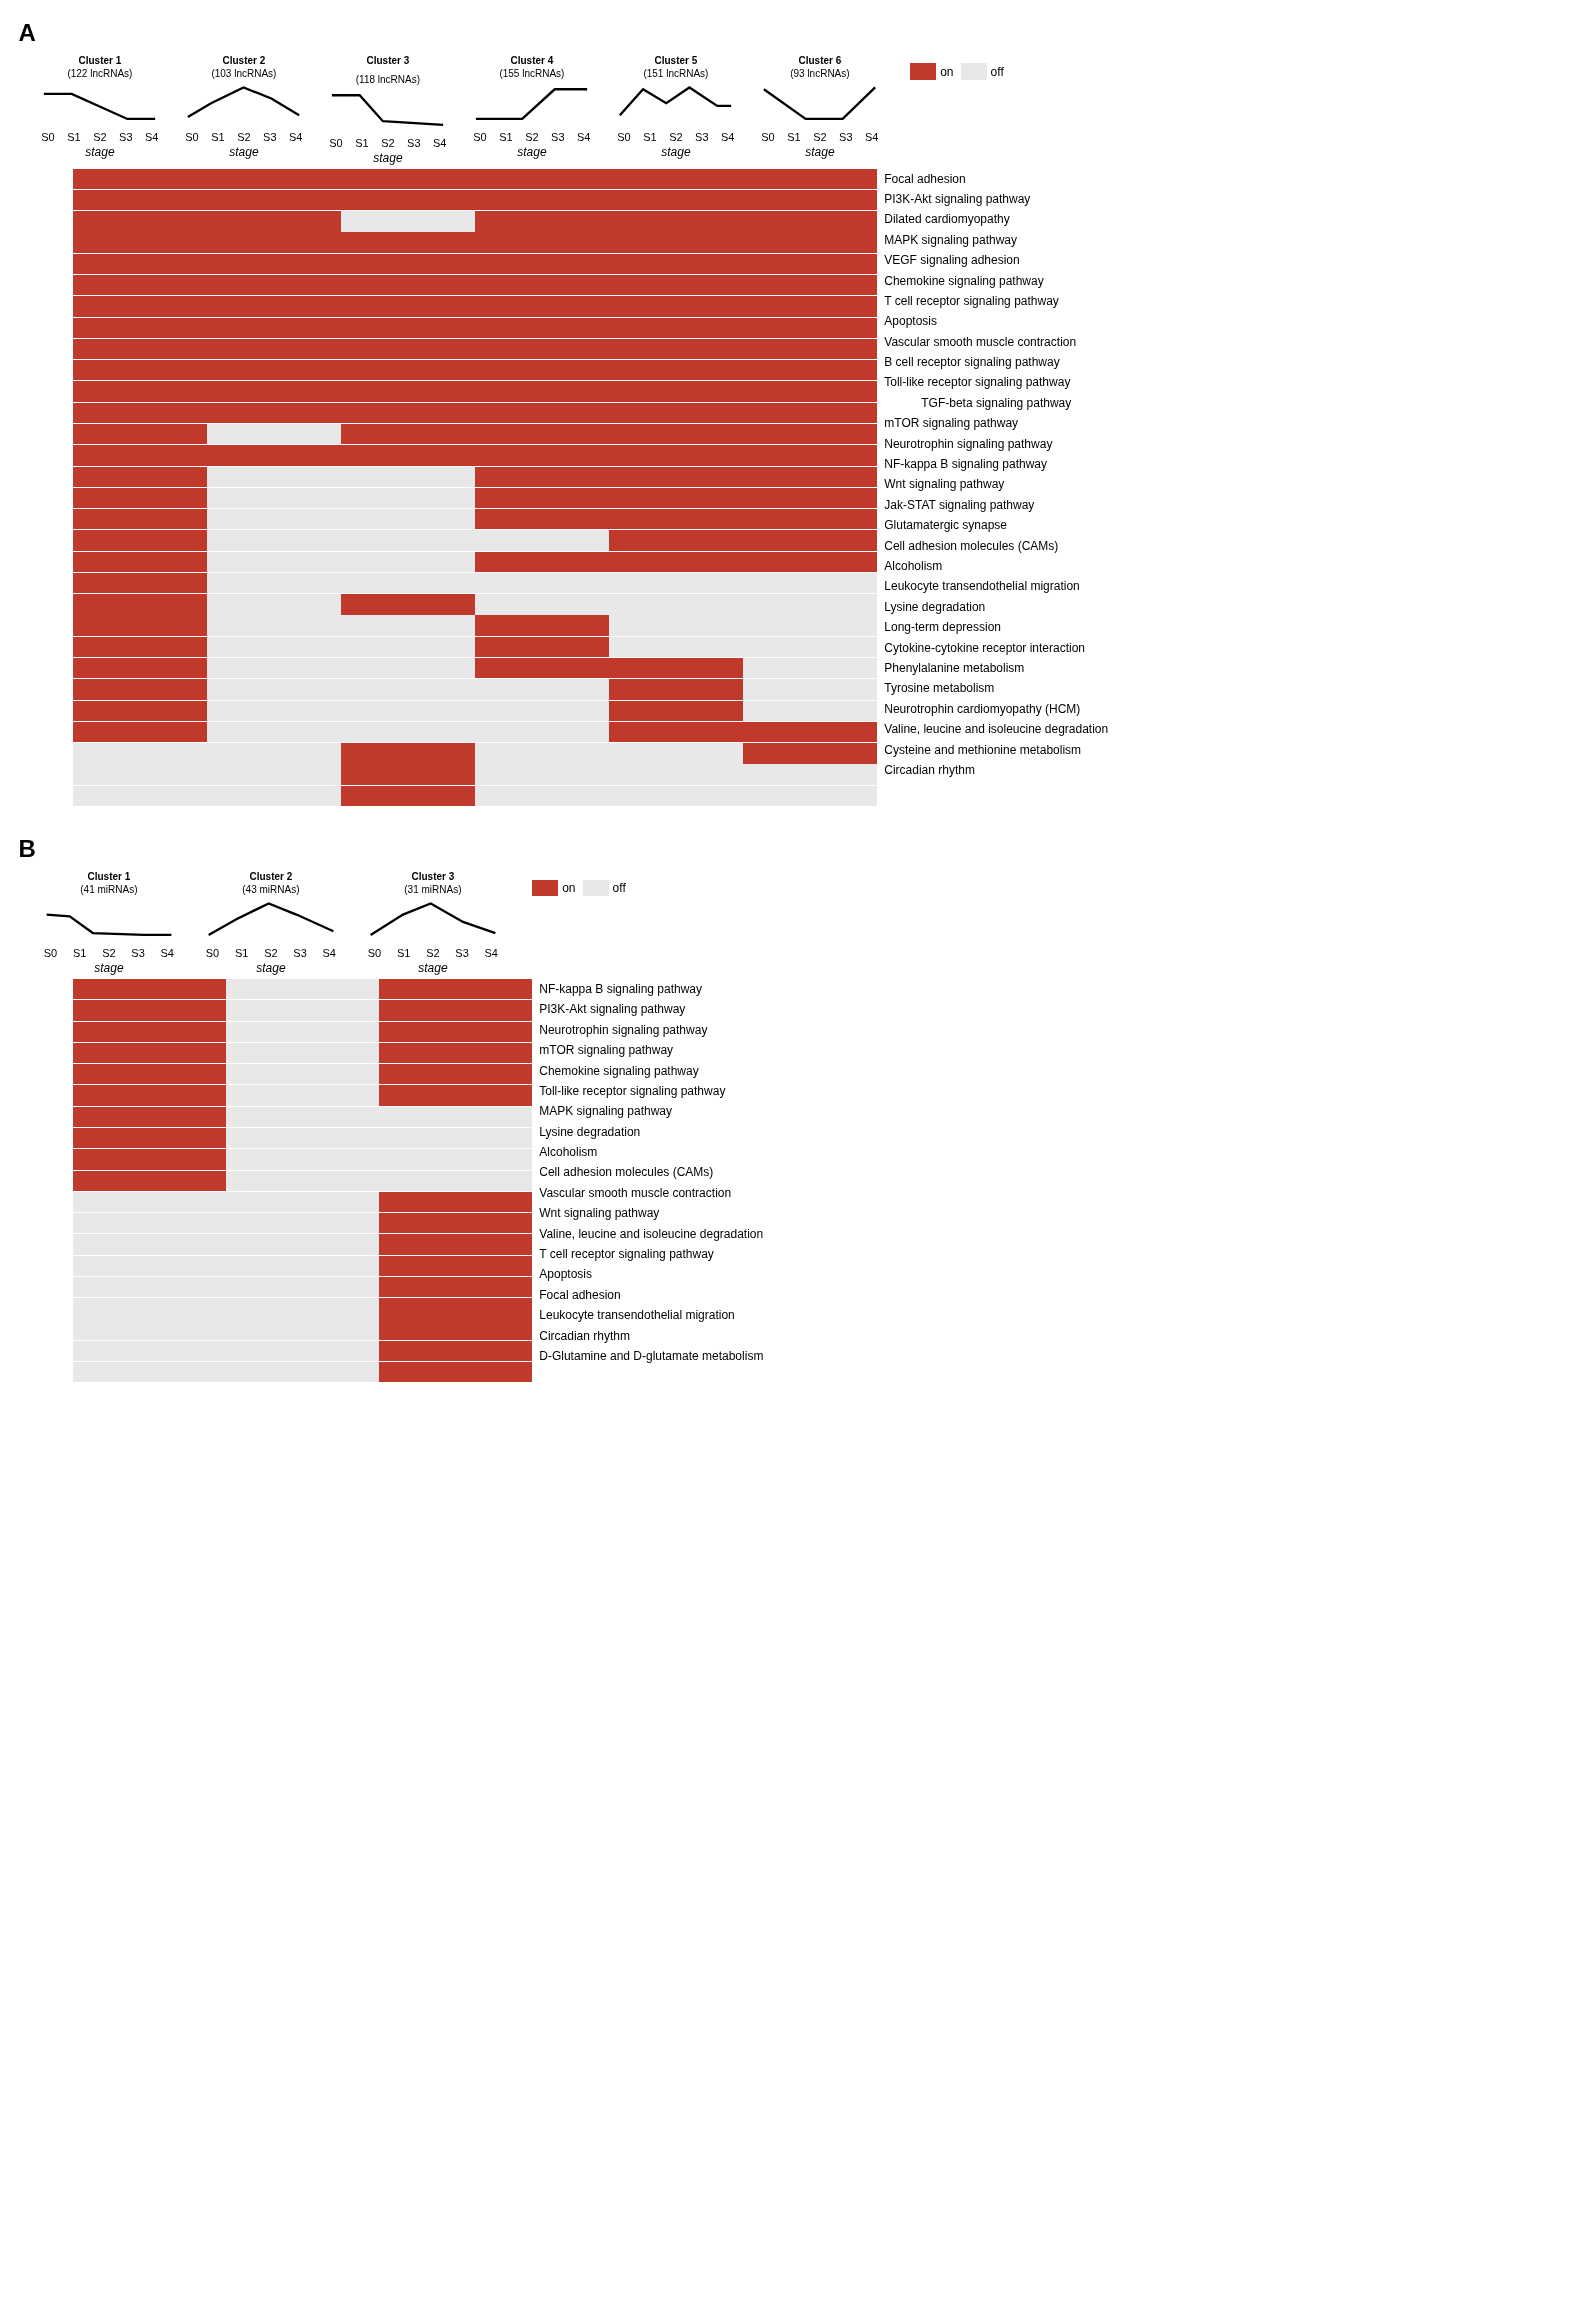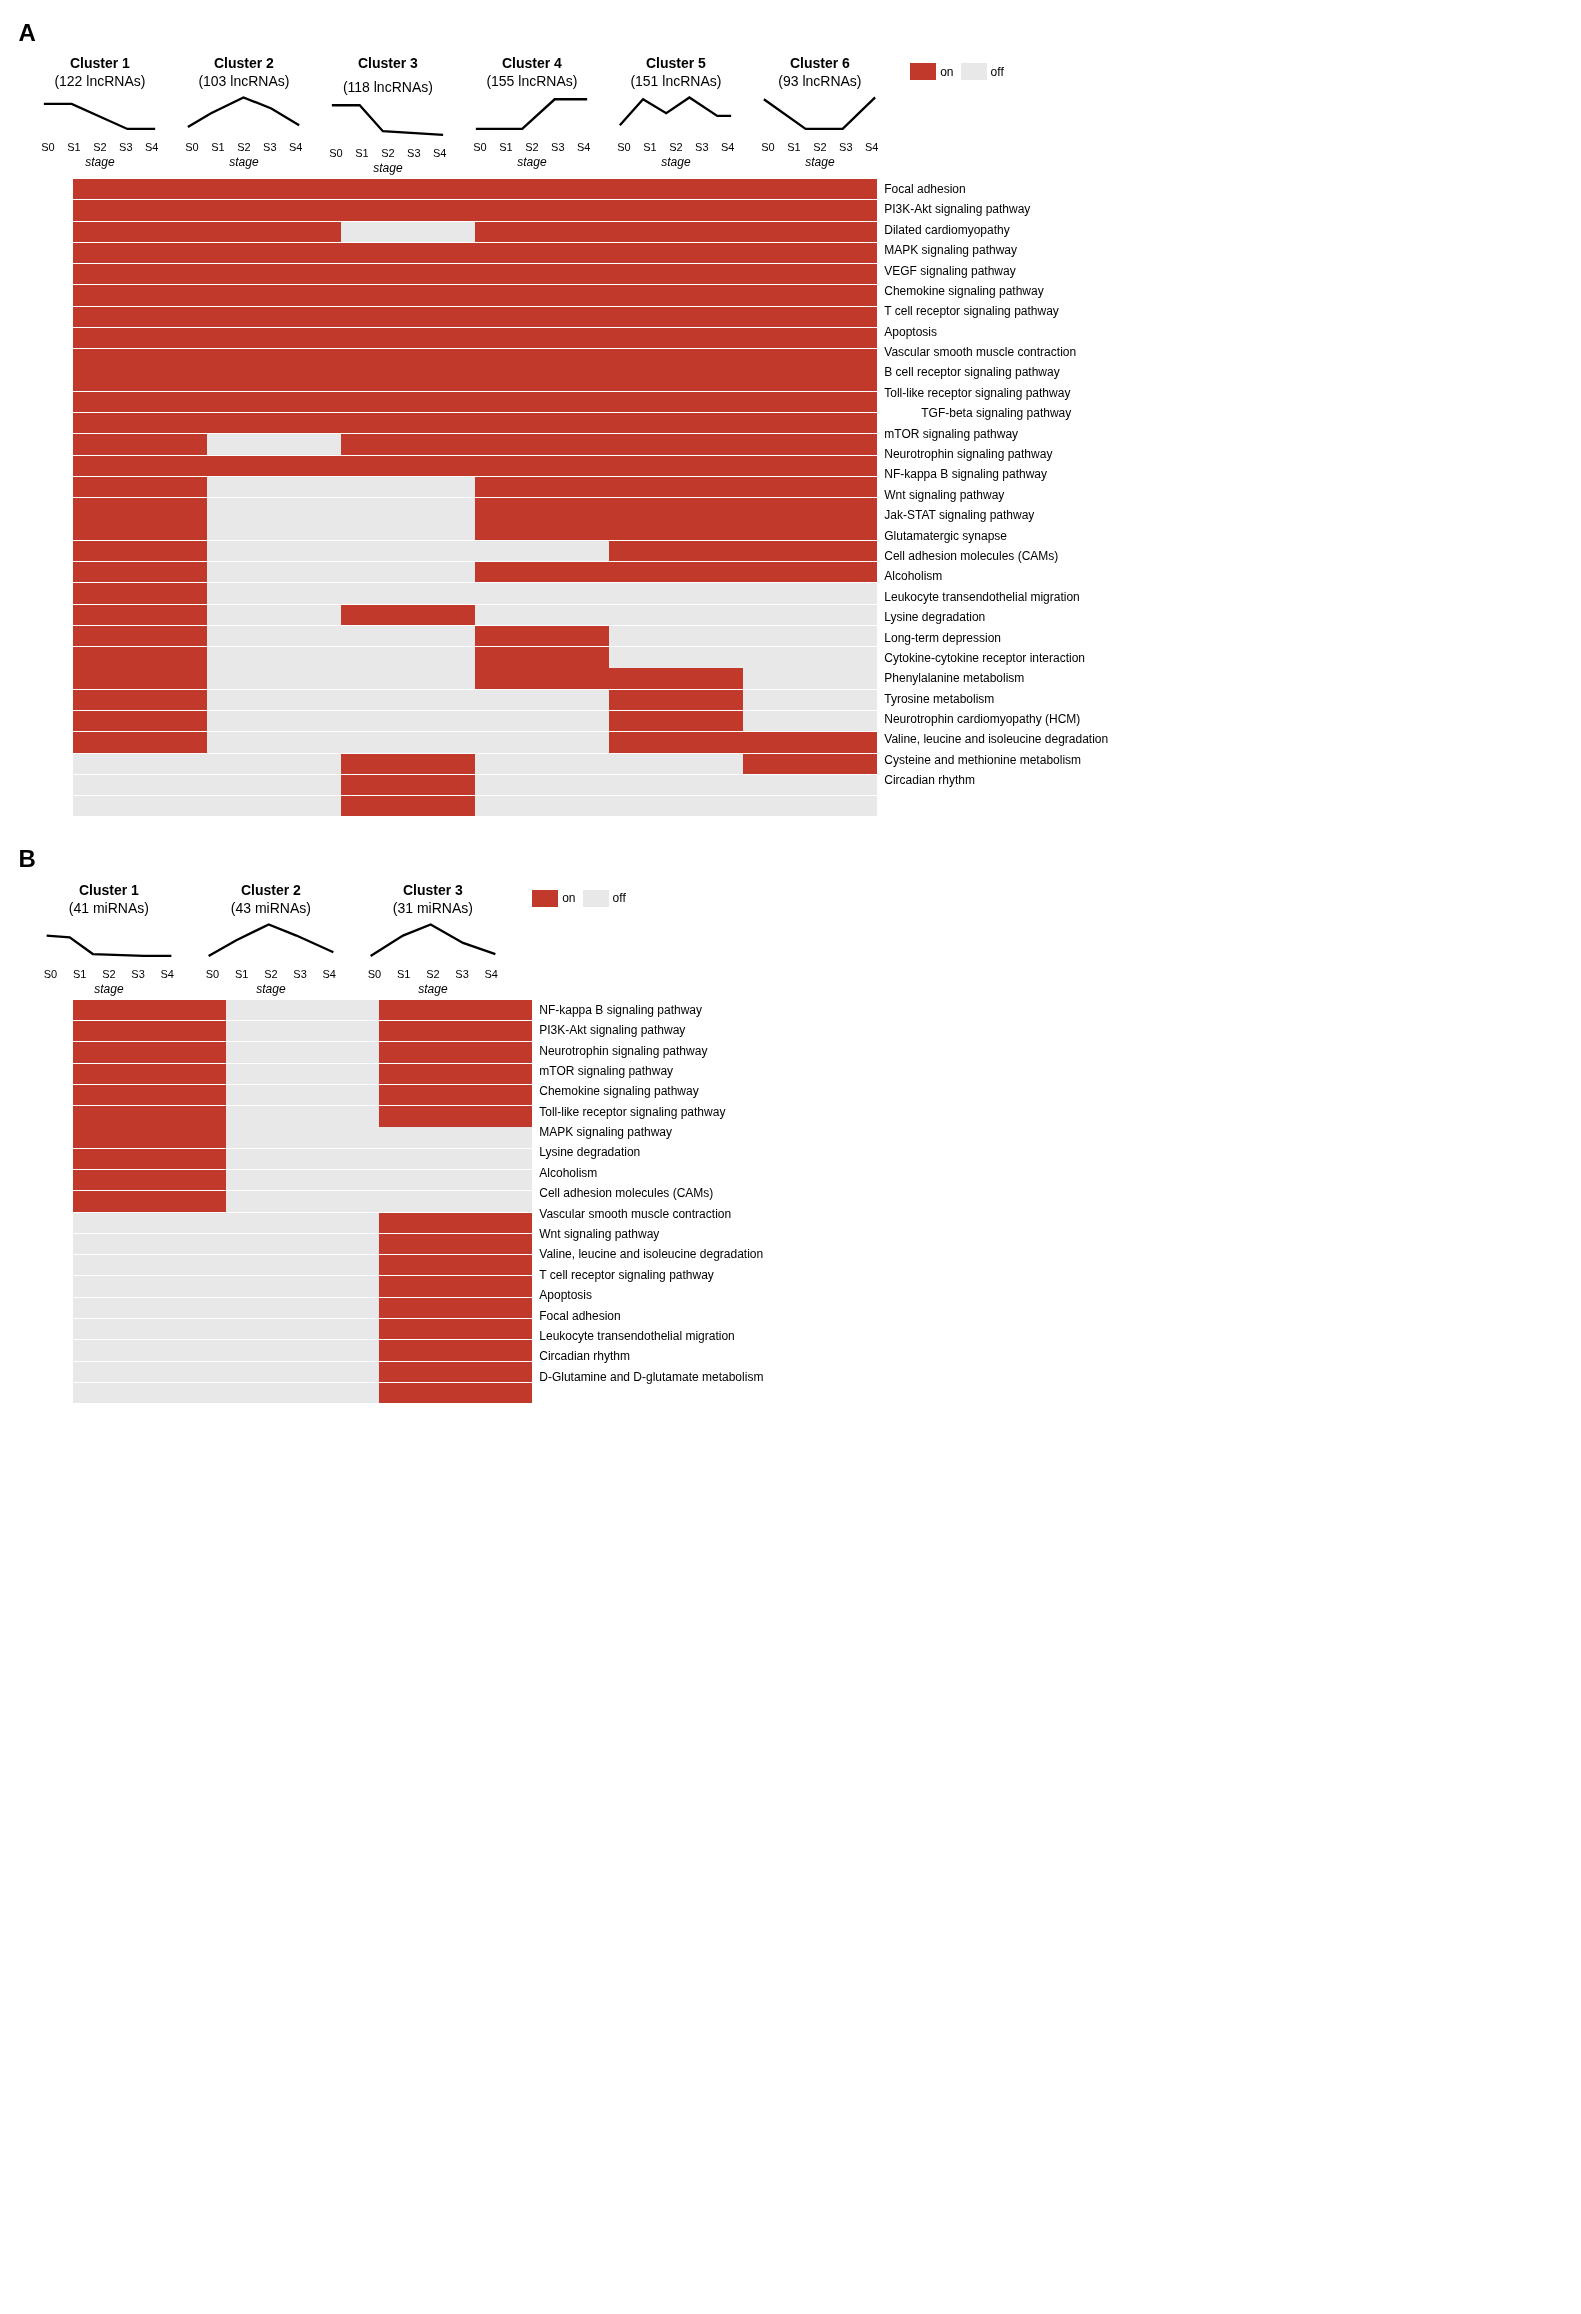--- a/index.html
+++ b/index.html
@@ -16,21 +16,21 @@
       margin-bottom: 7.4px;
     }
 
     .cluster-col {
       display: flex;
       flex-direction: column;
       align-items: center;
     }
 
     .cluster-title {
-      font-size: 14px;
+      font-size: 10px;
       font-weight: bold;
       text-align: center;
       line-height: 1.3;
     }
 
     .stage-labels {
       font-size: 11px;
       display: flex;
       justify-content: space-between;
       width: 100%;
@@ -476,21 +476,21 @@
             <div class="heatmap-cell cell-off" style="width: 134px; height: 20.4px;"></div>
             <div class="heatmap-cell cell-off" style="width: 134px; height: 20.4px;"></div>
             <div class="heatmap-cell cell-off" style="width: 134px; height: 20.4px;"></div>
           </div>
         </div>
       <div class="pathway-labels" id="pathways-a">
       <div class="pathway-label" style="height: 20.4px; line-height: 20.4px;">Focal adhesion</div>
           <div class="pathway-label" style="height: 20.4px; line-height: 20.4px;">PI3K-Akt signaling pathway</div>
           <div class="pathway-label" style="height: 20.4px; line-height: 20.4px;">Dilated cardiomyopathy</div>
           <div class="pathway-label" style="height: 20.4px; line-height: 20.4px;">MAPK signaling pathway</div>
-          <div class="pathway-label" style="height: 20.4px; line-height: 20.4px;">VEGF signaling pathway</div>
+          <div class="pathway-label" style="height: 20.4px; line-height: 20.4px;">VEGF signaling adhesion</div>
           <div class="pathway-label" style="height: 20.4px; line-height: 20.4px;">Chemokine signaling pathway</div>
           <div class="pathway-label" style="height: 20.4px; line-height: 20.4px;">T cell receptor signaling pathway</div>
           <div class="pathway-label" style="height: 20.4px; line-height: 20.4px;">Apoptosis</div>
           <div class="pathway-label" style="height: 20.4px; line-height: 20.4px;">Vascular smooth muscle contraction</div>
           <div class="pathway-label" style="height: 20.4px; line-height: 20.4px;">B cell receptor signaling pathway</div>
           <div class="pathway-label" style="height: 20.4px; line-height: 20.4px;">Toll-like receptor signaling pathway</div>
           <div class="pathway-label" style="height: 20.4px; line-height: 20.4px; text-align: center;">TGF-beta signaling pathway</div>
           <div class="pathway-label" style="height: 20.4px; line-height: 20.4px;">mTOR signaling pathway</div>
           <div class="pathway-label" style="height: 20.4px; line-height: 20.4px;">Neurotrophin signaling pathway</div>
           <div class="pathway-label" style="height: 20.4px; line-height: 20.4px;">NF-kappa B signaling pathway</div>

